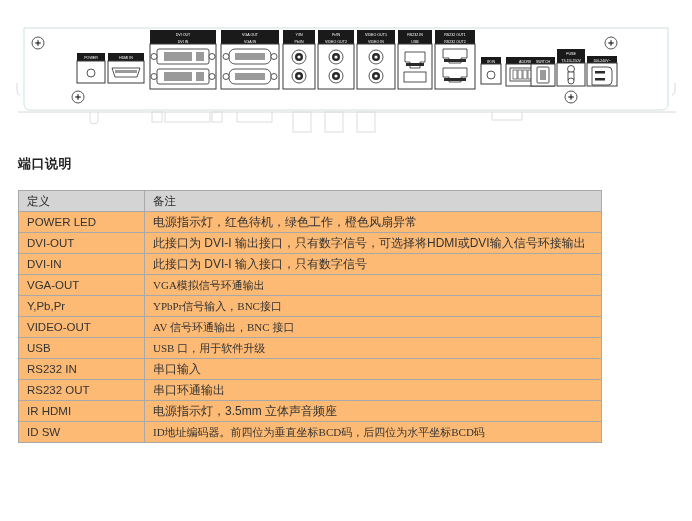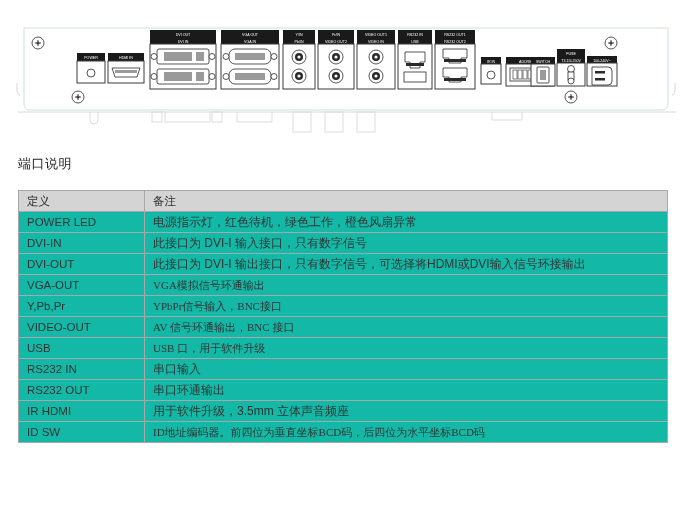--- a/index.html
+++ b/index.html
@@ -22,42 +22,42 @@
     left: 0; top: 0;
     width: 692px; height: 140px;
   }
   .panel-figure svg { display: block; }
 
   
   .section-title {
     position: absolute;
     left: 18px; top: 155px;
     font-size: 13px;
-    font-weight: normal;
+    font-weight: bold;
     color: #222222;
     letter-spacing: 0.5px;
   }
 
   
   .port-table {
     position: absolute;
     left: 18px; top: 190px;
-    width: 650px;
+    width: 584px;
     border-collapse: collapse;
     table-layout: fixed;
   }
   .port-table td, .port-table th {
     border: 1px solid #a8a8a8;
     height: 21px;
     padding: 0 8px;
     text-align: left;
     vertical-align: middle;
     font-weight: normal;
     color: #333333;
-    background: #14b8a6;
+    background: #fdba74;
     overflow: hidden;
     white-space: nowrap;
   }
   .port-table thead th {
     background: #d4d4d4;
     font-size: 11.5px;
     color: #2b2b2b;
   }
   .col-def { width: 126px; }
   .cell-def {
@@ -337,28 +337,28 @@
         <th>定义</th>
         <th>备注</th>
       </tr>
     </thead>
     <tbody>
         <tr>
           <td class="cell-def">POWER LED</td>
           <td class="cell-note">电源指示灯，红色待机，绿色工作，橙色风扇异常</td>
         </tr>
         <tr>
+          <td class="cell-def">DVI-OUT</td>
+          <td class="cell-note">此接口为 DVI-I 输出接口，只有数字信号，可选择将HDMI或DVI输入信号环接输出</td>
+        </tr>
+        <tr>
           <td class="cell-def">DVI-IN</td>
           <td class="cell-note">此接口为 DVI-I 输入接口，只有数字信号</td>
         </tr>
         <tr>
-          <td class="cell-def">DVI-OUT</td>
-          <td class="cell-note">此接口为 DVI-I 输出接口，只有数字信号，可选择将HDMI或DVI输入信号环接输出</td>
-        </tr>
-        <tr>
           <td class="cell-def">VGA-OUT</td>
           <td class="cell-note mono">VGA模拟信号环通输出</td>
         </tr>
         <tr>
           <td class="cell-def">Y,Pb,Pr</td>
           <td class="cell-note mono">YPbPr信号输入，BNC接口</td>
         </tr>
         <tr>
           <td class="cell-def">VIDEO-OUT</td>
           <td class="cell-note mono">AV 信号环通输出，BNC 接口</td>
@@ -370,21 +370,21 @@
         <tr>
           <td class="cell-def">RS232 IN</td>
           <td class="cell-note">串口输入</td>
         </tr>
         <tr>
           <td class="cell-def">RS232 OUT</td>
           <td class="cell-note">串口环通输出</td>
         </tr>
         <tr>
           <td class="cell-def">IR HDMI</td>
-          <td class="cell-note">用于软件升级，3.5mm 立体声音频座</td>
+          <td class="cell-note">电源指示灯，3.5mm 立体声音频座</td>
         </tr>
         <tr>
           <td class="cell-def">ID SW</td>
           <td class="cell-note mono">ID地址编码器。前四位为垂直坐标BCD码，后四位为水平坐标BCD码</td>
         </tr>
       </tbody>
   </table>
 
 </div>
 

